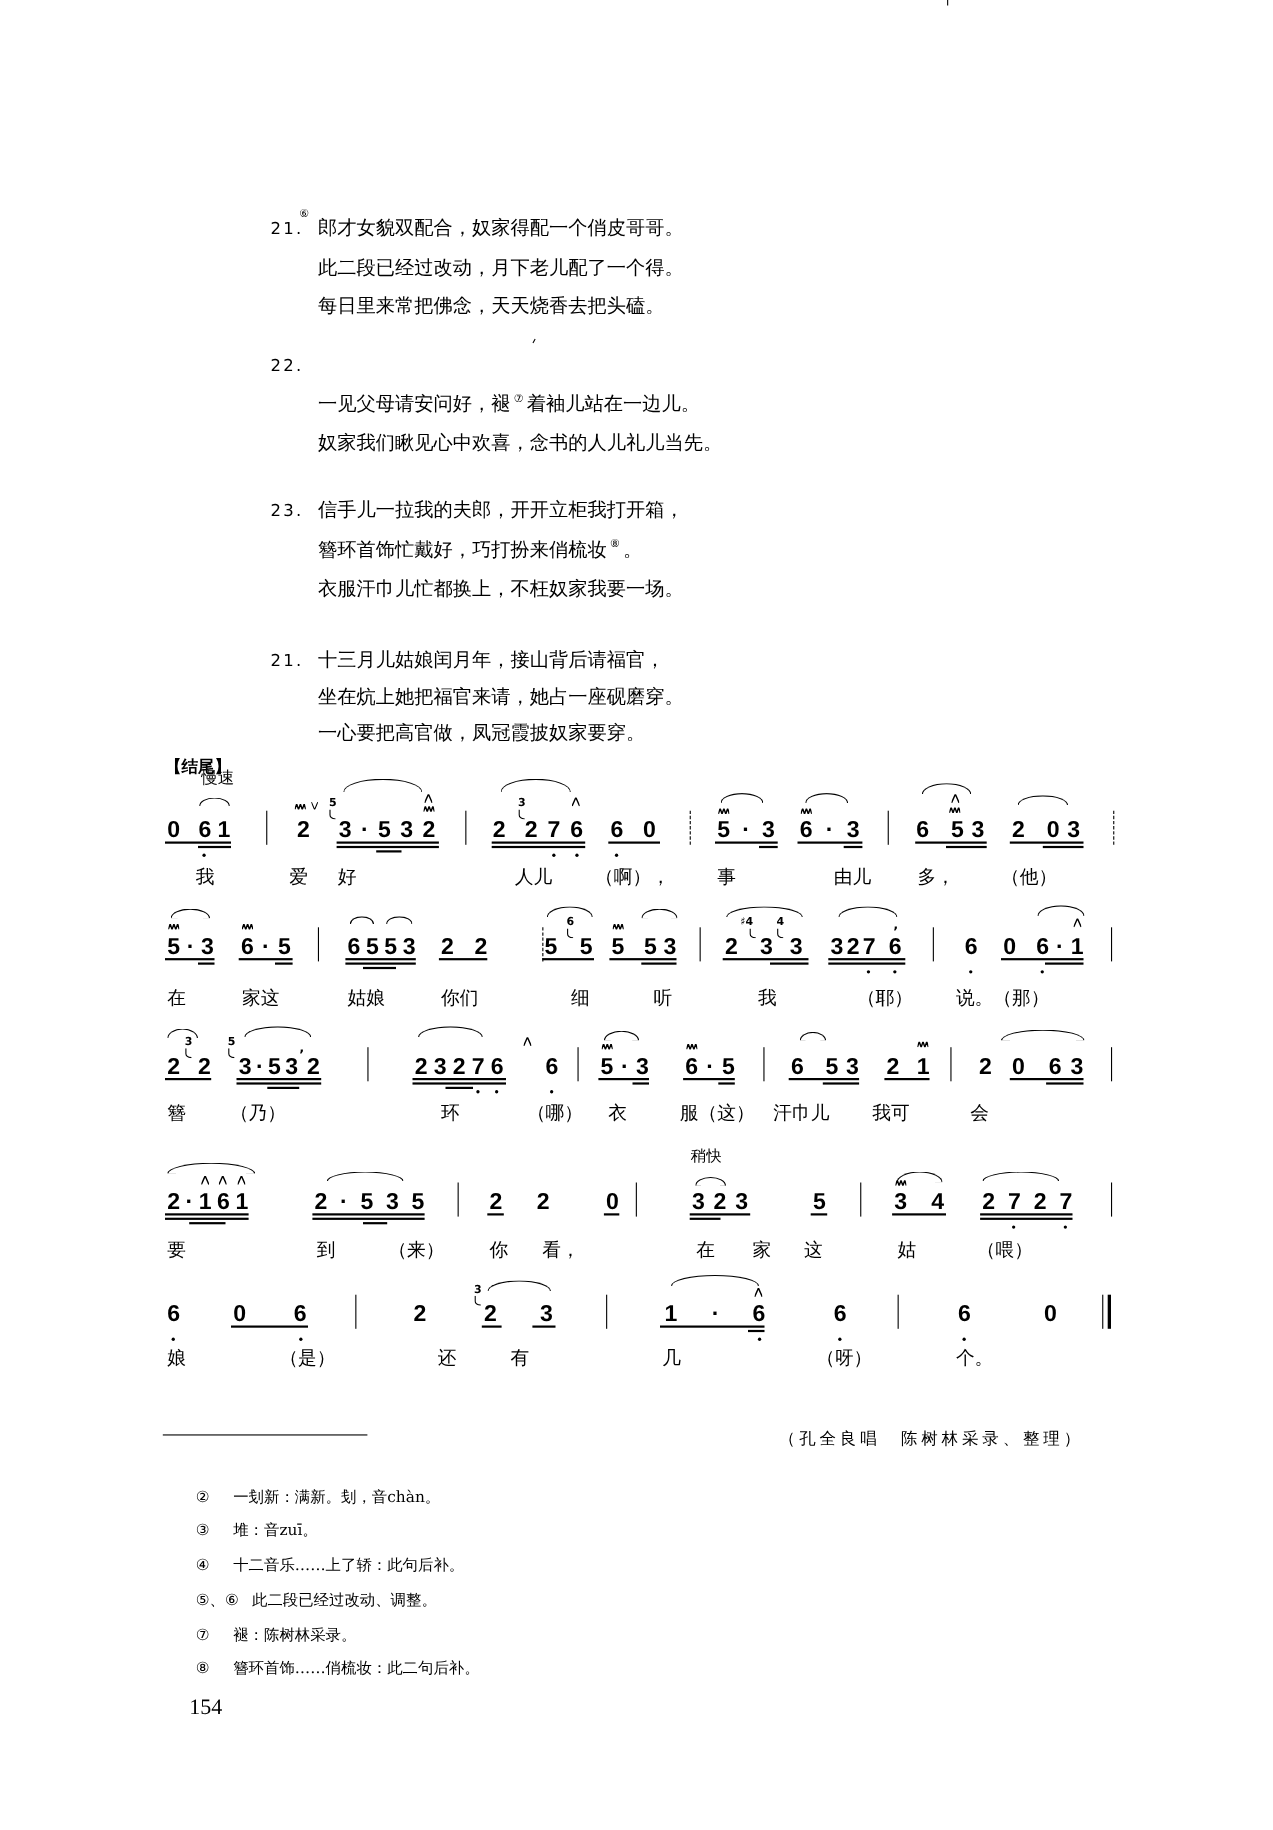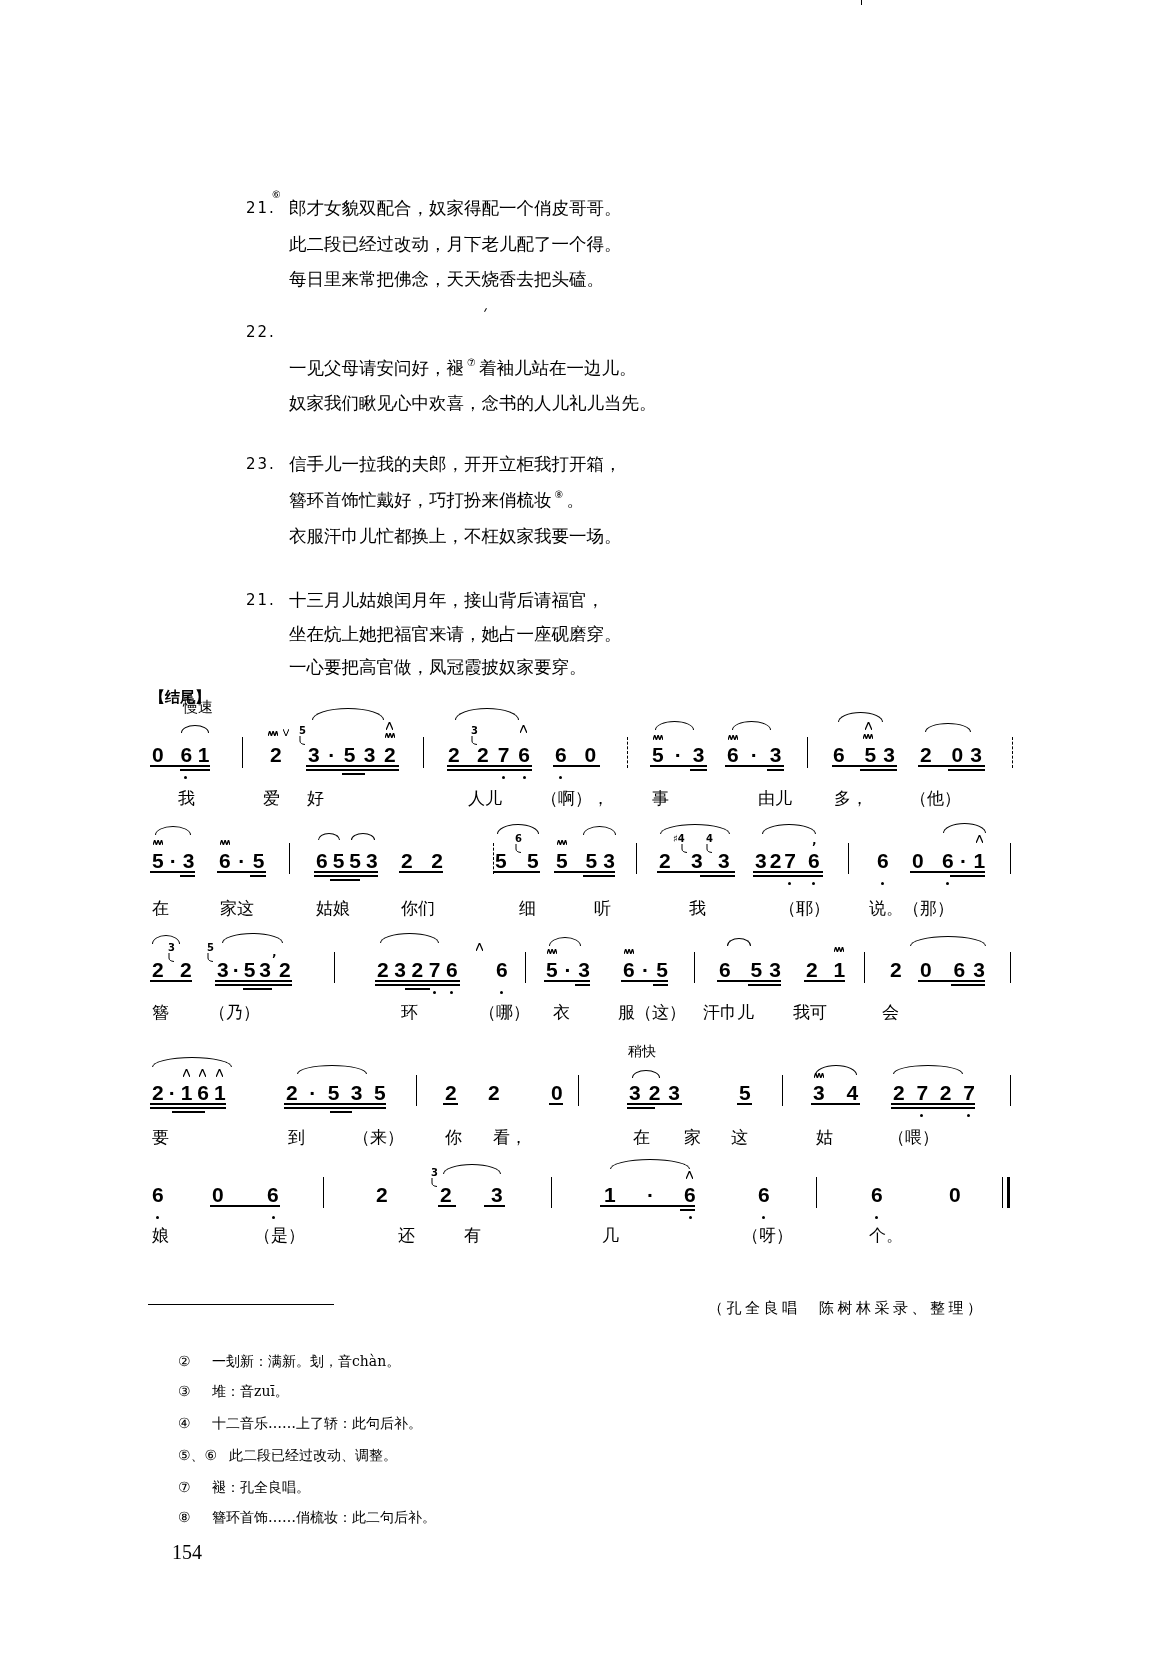--- a/index.html
+++ b/index.html
@@ -457,17 +457,17 @@
     <span class="ly" style="left:869px">个。</span>
   </div>
 
   <div class="credit">（孔全良唱　陈树林采录、整理）</div>
   <div class="rule"></div>
 
   <div class="fn" style="top:1352px"><span class="mk">②</span><span>一刬新：满新。刬，音chàn。</span></div>
   <div class="fn" style="top:1382px"><span class="mk">③</span><span>堆：音zuī。</span></div>
   <div class="fn" style="top:1414px"><span class="mk">④</span><span>十二音乐……上了轿：此句后补。</span></div>
   <div class="fn" style="top:1446px"><span class="mk">⑤、⑥</span><span>此二段已经过改动、调整。</span></div>
-  <div class="fn" style="top:1478px"><span class="mk">⑦</span><span>褪：孔全良唱。</span></div>
+  <div class="fn" style="top:1478px"><span class="mk">⑦</span><span>褪：陈树林采录。</span></div>
   <div class="fn" style="top:1508px"><span class="mk">⑧</span><span>簪环首饰……俏梳妆：此二句后补。</span></div>
 
   <div class="pnum">154</div>
 </div>
 
 </body></html>

